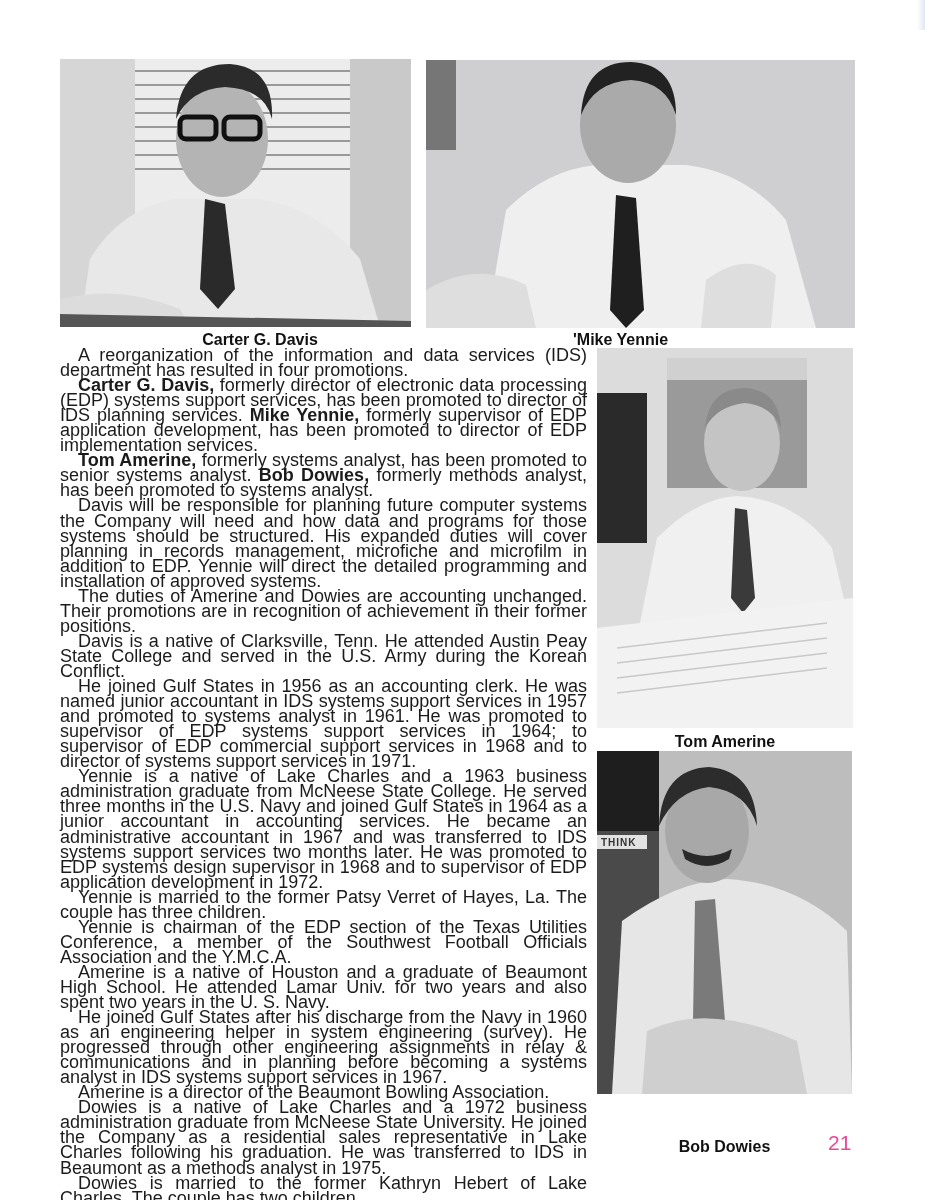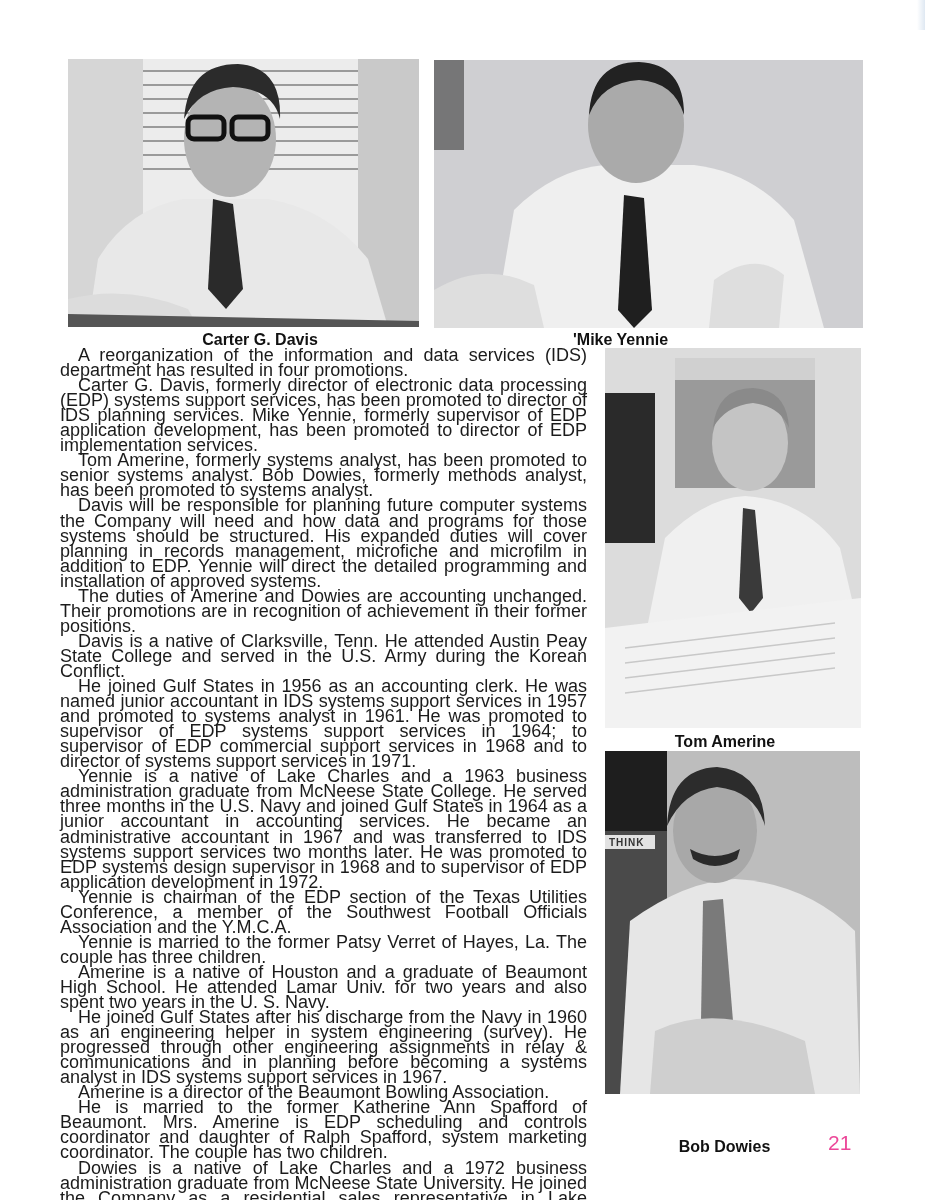--- a/index.html
+++ b/index.html
@@ -2,29 +2,29 @@
 <html><head>
 <meta charset="utf-8">
 <style>
   html, body { margin:0; padding:0; }
   body {
     width:925px; height:1200px; background:#fff; position:relative; overflow:hidden;
     font-family:"Liberation Sans", "DejaVu Sans", sans-serif; color:#1a1a1a;
   }
   .edge-tint { position:absolute; right:0; top:0; width:8px; height:30px;
     background:linear-gradient(to right, #fff, #dfe8f2); }
-  .photo { position:absolute; overflow:hidden; background:#bfbfbf;margin-left:8px; }
+  .photo { position:absolute; overflow:hidden; background:#bfbfbf; }
   .photo svg { width:100%; height:100%; display:block; }
   .caption { position:absolute; font-weight:bold; font-size:16px; text-align:center; color:#111; }
   .article {
     position:absolute; left:60px; top:348px; width:527px;
     font-size:18px; line-height:15.05px; text-align:justify; color:#1b1b1b;
   }
   .article p { margin:0; text-indent:18px; }
-  .article b { font-weight:normal; }
+  .article b { font-weight:bold; }
   .page-number { position:absolute; left:828px; top:1131px; font-size:21px; color:#ec4899; }
 </style>
 </head>
 <body>
 
 <div class="edge-tint"></div>
 
 <div class="photo" style="left:60px;top:59px;width:351px;height:268px;">
   <svg viewBox="0 0 351 268" preserveAspectRatio="none">
     <rect width="351" height="268" fill="#d6d6d6"></rect>
@@ -106,23 +106,22 @@
 
 <div class="article">
   <p>A reorganization of the information and data services (IDS) department has resulted in four promotions.</p>
   <p><b>Carter G. Davis,</b><span> formerly director of electronic data processing (EDP) systems support services, has been promoted to director of IDS planning services. </span><b>Mike Yennie,</b><span> formerly supervisor of EDP application development, has been promoted to director of EDP implementation services.</span></p>
   <p><b>Tom Amerine,</b><span> formerly systems analyst, has been promoted to senior systems analyst. </span><b>Bob Dowies,</b><span> formerly methods analyst, has been promoted to systems analyst.</span></p>
   <p>Davis will be responsible for planning future computer systems the Company will need and how data and programs for those systems should be structured. His expanded duties will cover planning in records management, microfiche and microfilm in addition to EDP. Yennie will direct the detailed programming and installation of approved systems.</p>
   <p>The duties of Amerine and Dowies are accounting unchanged. Their promotions are in recognition of achievement in their former positions.</p>
   <p>Davis is a native of Clarksville, Tenn. He attended Austin Peay State College and served in the U.S. Army during the Korean Conflict.</p>
   <p>He joined Gulf States in 1956 as an accounting clerk. He was named junior accountant in IDS systems support services in 1957 and promoted to systems analyst in 1961. He was promoted to supervisor of EDP systems support services in 1964; to supervisor of EDP commercial support services in 1968 and to director of systems support services in 1971.</p>
   <p>Yennie is a native of Lake Charles and a 1963 business administration graduate from McNeese State College. He served three months in the U.S. Navy and joined Gulf States in 1964 as a junior accountant in accounting services. He became an administrative accountant in 1967 and was transferred to IDS systems support services two months later. He was promoted to EDP systems design supervisor in 1968 and to supervisor of EDP application development in 1972.</p>
+  <p>Yennie is married to the former Patsy Verret of Hayes, La. The couple has three children.</p>
   <p>Yennie is chairman of the EDP section of the Texas Utilities Conference, a member of the Southwest Football Officials Association and the Y.M.C.A.</p>
-  <p>Yennie is married to the former Patsy Verret of Hayes, La. The couple has three children.</p>
   <p>Amerine is a native of Houston and a graduate of Beaumont High School. He attended Lamar Univ. for two years and also spent two years in the U. S. Navy.</p>
   <p>He joined Gulf States after his discharge from the Navy in 1960 as an engineering helper in system engineering (survey). He progressed through other engineering assignments in relay &amp; communications and in planning before becoming a systems analyst in IDS systems support services in 1967.</p>
   <p>Amerine is a director of the Beaumont Bowling Association.</p>
-  <p>He is married to the former Katherine Ann Spafford of Beaumont. Mrs. Amerine is EDP scheduling and controls coordinator and daughter of Ralph Spafford, system marketing coordinator. The couple has two children.</p>
   <p>Dowies is a native of Lake Charles and a 1972 business administration graduate from McNeese State University. He joined the Company as a residential sales representative in Lake Charles following his graduation. He was transferred to IDS in Beaumont as a methods analyst in 1975.</p>
   <p>Dowies is married to the former Kathryn Hebert of Lake Charles. The couple has two children.</p>
 </div>
 
 <div class="page-number">21</div>
 
 </body></html>

